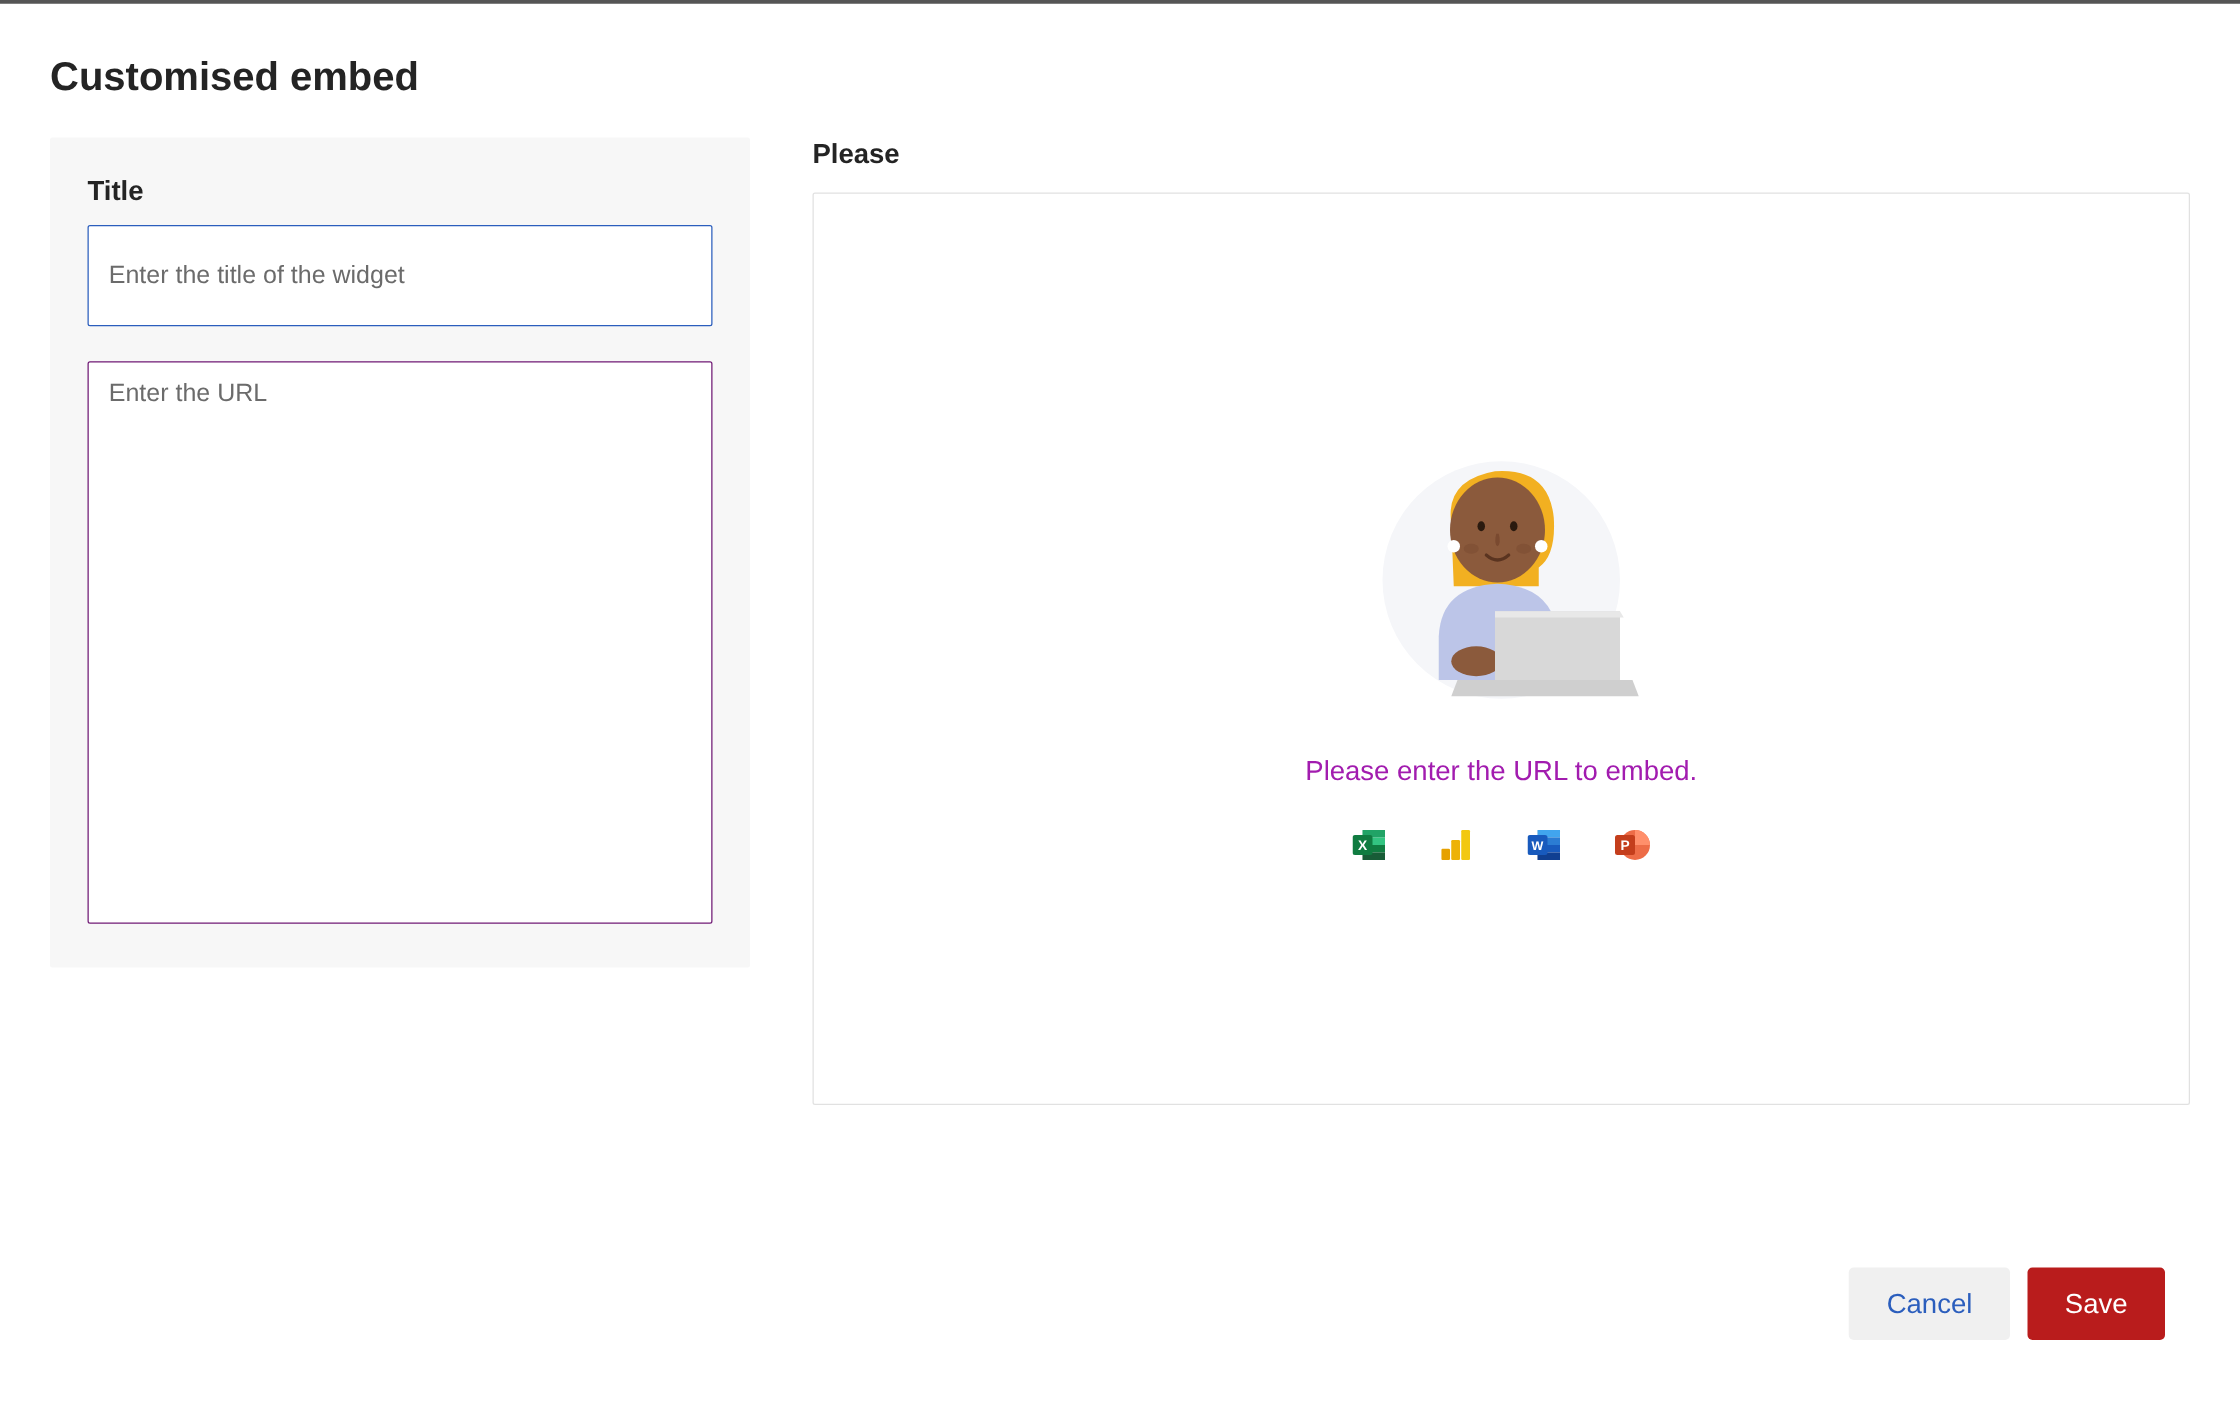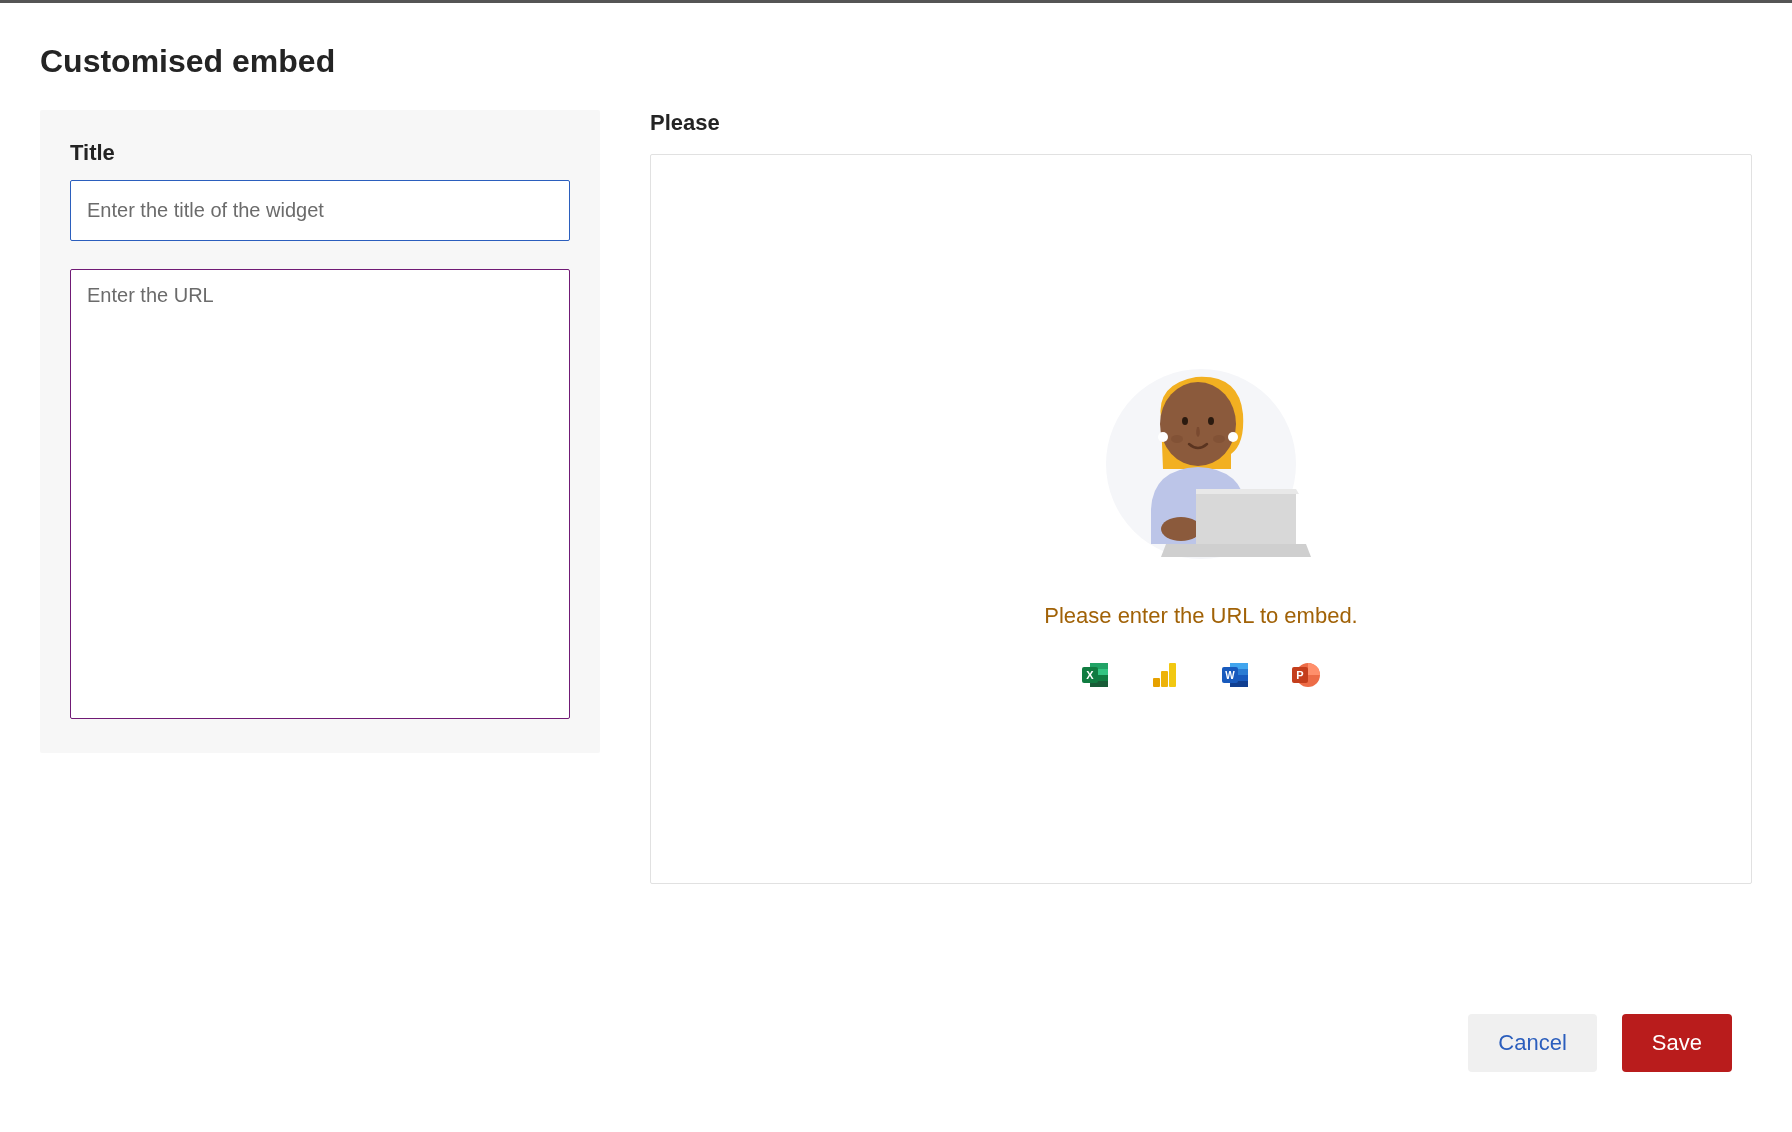--- a/index.html
+++ b/index.html
@@ -41,21 +41,21 @@
     }
     .field-label {
       font-size: 22px;
       font-weight: 600;
       color: #242424;
       margin-bottom: 14px;
       display: block;
     }
     .text-input {
       width: 100%;
-      padding: 18px 16px;
+      padding: 28px 16px;
       font-size: 20px;
       border: 1px solid #c8c8c8;
       border-radius: 2px;
       background: #fff;
       color: #242424;
       font-family: inherit;
     }
     .text-input.focused {
       border: 1.5px solid #2b5ebd;
     }
@@ -94,41 +94,41 @@
       flex-direction: column;
       align-items: center;
       justify-content: center;
       background: #fff;
     }
     .illustration {
       margin-bottom: 30px;
     }
     .preview-message {
       font-size: 22px;
-      color: #a16207;
+      color: #a21caf;
       margin-bottom: 32px;
     }
     .app-icons {
       display: flex;
       gap: 42px;
       align-items: center;
     }
     .app-icon {
       width: 28px;
       height: 28px;
       display: inline-flex;
       align-items: center;
       justify-content: center;
     }
     .footer-buttons {
       position: absolute;
       right: 60px;
       bottom: 60px;
       display: flex;
-      gap: 25px;
+      gap: 14px;
     }
     .btn {
       padding: 16px 30px;
       font-size: 22px;
       font-weight: 500;
       border: none;
       border-radius: 4px;
       cursor: pointer;
       font-family: inherit;
     }

